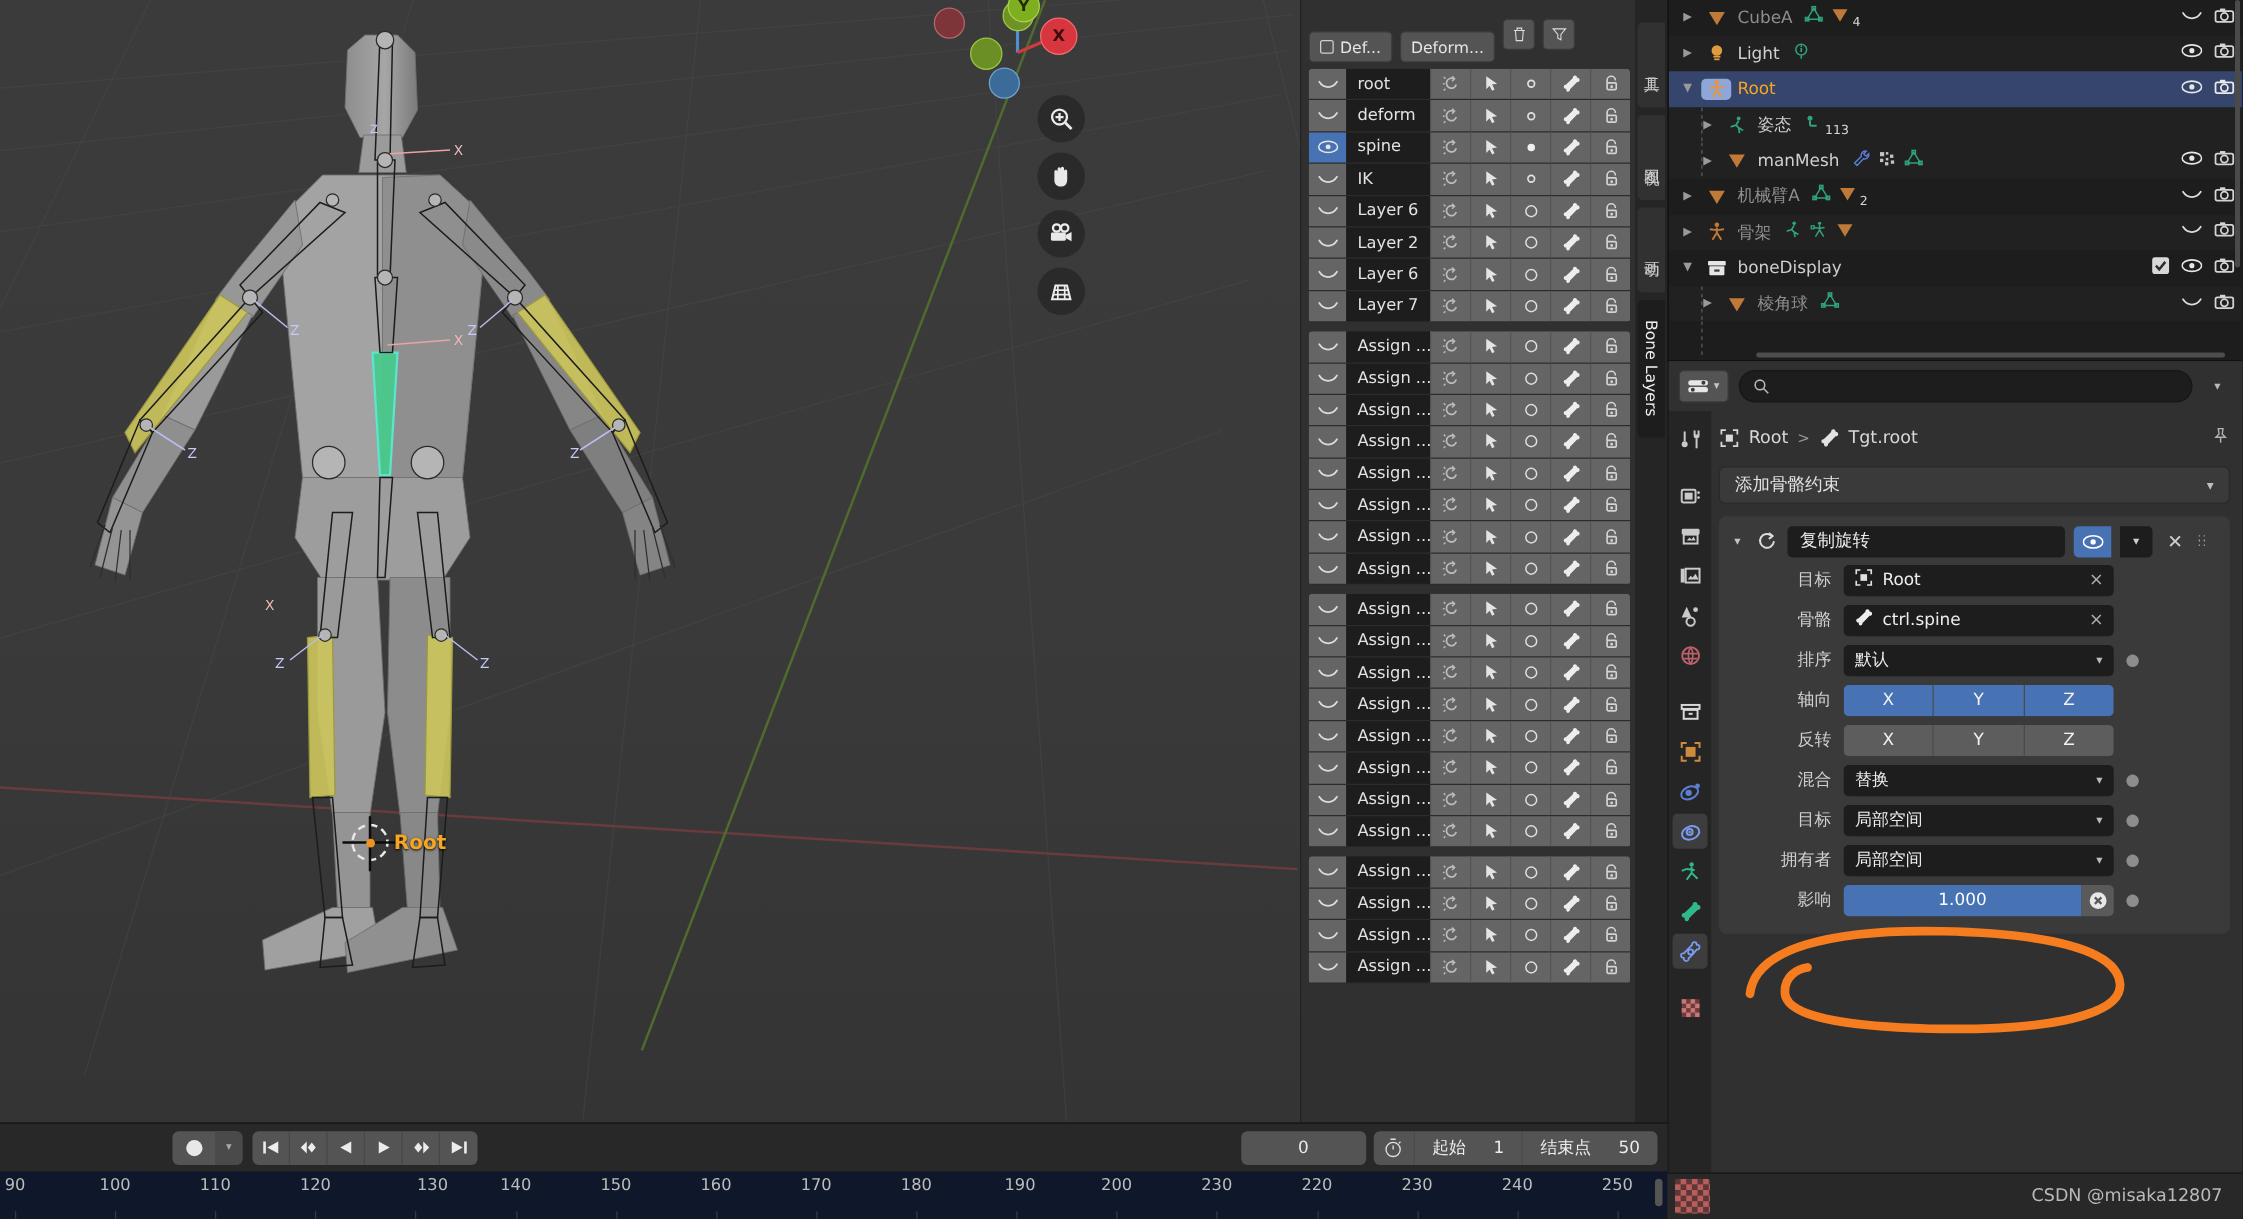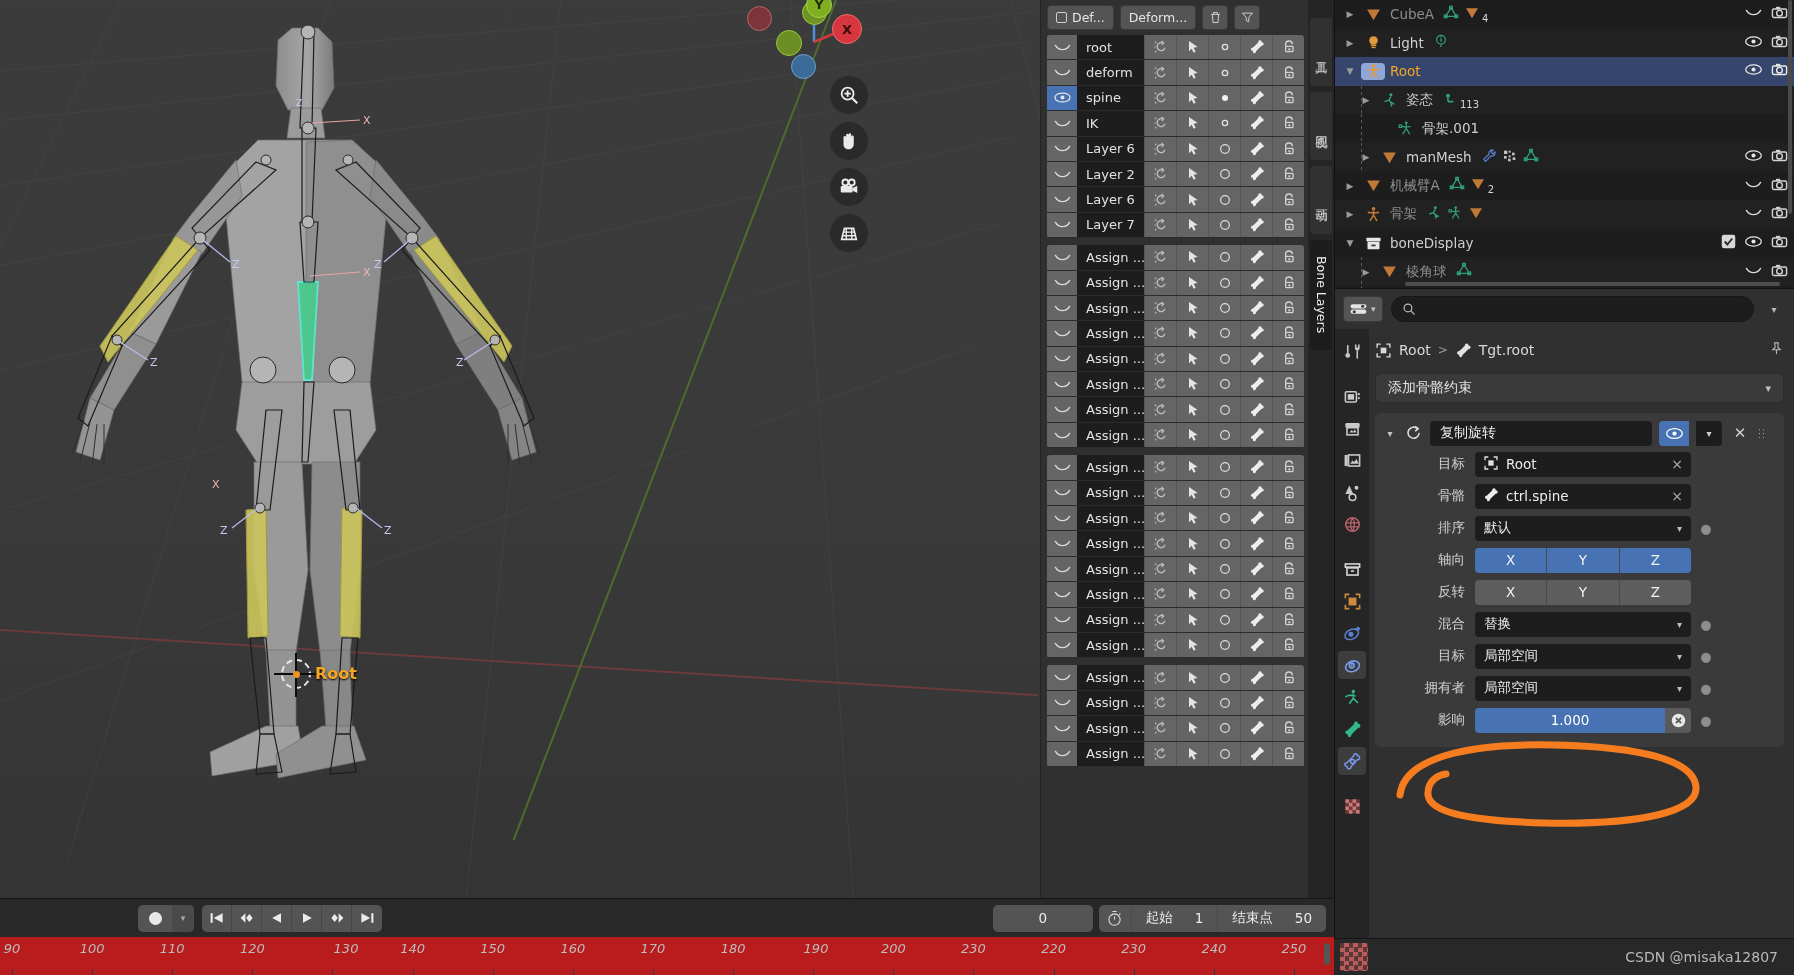--- a/index.html
+++ b/index.html
@@ -58,21 +58,21 @@
 
   
   .bonepanel{
     position:absolute; left:1040px; top:0; width:268px; height:898px;
     background:#303030; border-left:1px solid #232323;
   }
   .bp-head{ display:flex; align-items:center; gap:6px; padding:5px 6px 4px 6px;}
   .bp-btn{
     background:#545454; border:1px solid #3b3b3b; border-radius:4px;
     color:#e6e6e6; font-size:12.5px; padding:4px 8px;
-    display:flex;align-items:center;gap:5px; white-space:nowrap;
+    display:flex;align-items:center;gap:5px; white-space:nowrap;margin-top:20px;
   }
   .bp-chk{ width:11px;height:11px;border:1.5px solid #cfcfcf;border-radius:2px;display:inline-block;}
   .bp-icobtn{
     width:26px;height:25px;border-radius:4px;background:#545454;border:1px solid #3b3b3b;
     display:flex;align-items:center;justify-content:center;
   }
   .bp-icobtn svg{width:15px;height:15px;stroke:#dcdcdc;fill:none;stroke-width:1.4;}
   .bp-list{ padding:1px 4px 0 6px; }
   .bp-group{ margin-bottom:7px; border-radius:3px; overflow:hidden;}
   .bp-row{
@@ -240,21 +240,21 @@
   .play-btn svg{ width:16px;height:14px; fill:#ececec;}
   .tl-right{ position:absolute; right:8px; display:flex;align-items:center;gap:6px;}
   .frm-box{
     width:100px;height:27px;background:#545454;border-radius:5px;
     display:flex;align-items:center;justify-content:center;font-size:13.5px;color:#ececec;
   }
   .se-grp{ display:flex;height:27px;background:#545454;border-radius:5px;overflow:hidden;align-items:center;}
   .se-ico{ width:32px;display:flex;align-items:center;justify-content:center;}
   .se-ico svg{width:17px;height:17px;stroke:#e0e0e0;fill:none;stroke-width:1.5;}
   .se-item{ display:flex;align-items:center;gap:22px;padding:0 14px;font-size:13.5px;color:#ececec;height:100%;border-left:1px solid #4a4a4a;}
-  .tl-ruler{ position:relative; height:39px; background:#b91c1c;font-style:italic; }
+  .tl-ruler{ position:relative; height:39px; background:#0f172a; }
   .tick{ position:absolute; top:4px; font-size:13px;color:#bcbcbc; transform:translateX(-50%);}
   .tickline{ position:absolute; bottom:0; width:1px;height:7px;background:#3a3a3a;}
   .tl-scroll{ position:absolute; right:4px; top:44px; width:6px; height:22px;background:#555;border-radius:3px;}
 
   
   .statusstrip{
     position:absolute; left:1334px; top:938px; width:460px; height:37px;
     background:#282828; border-top:1px solid #151515;
     display:flex; align-items:center;
   }
@@ -1696,34 +1696,20 @@
             </svg>
           </div>
           <div class="ol-name">姿态</div>
           <div class="ol-extra">
             <span><svg viewBox="0 0 24 24">
                 <circle cx="9" cy="7" r="3" fill="#2fa37a"></circle>
                 <path d="M9 10v6M9 16h8" fill="none" stroke="#2fa37a" stroke-width="2.4"></path>
               </svg></span>
             <span class="badge-num">113</span>
           </div>
-        </div>
-        <div class="ol-row">
-          <div class="ol-dashed"></div>
-          <div class="ol-indent"></div>
-          <div class="ol-indent"></div>
-          <div class="ol-arrow"></div>
-          <div class="ol-ico">
-            <svg viewBox="0 0 24 24">
-              <circle cx="13" cy="4" r="2" fill="#2fa37a"></circle>
-              <path d="M13 6v6M13 12l-5 8M13 12l5 8M6 9l7 1 6-1" fill="none" stroke="#2fa37a" stroke-width="1.8"></path>
-              <rect x="3" y="7" width="3.5" height="3.5" fill="none" stroke="#2fa37a" stroke-width="1.6"></rect>
-            </svg>
-          </div>
-          <div class="ol-name">骨架.001</div>
         </div>
         <div class="ol-row alt">
           <div class="ol-dashed"></div>
           <div class="ol-indent"></div>
           <div class="ol-arrow">▶</div>
           <div class="ol-ico">
             <svg viewBox="0 0 24 24">
               <path d="M3 5h18l-9 15z" fill="#c07a38"></path>
             </svg>
           </div>

